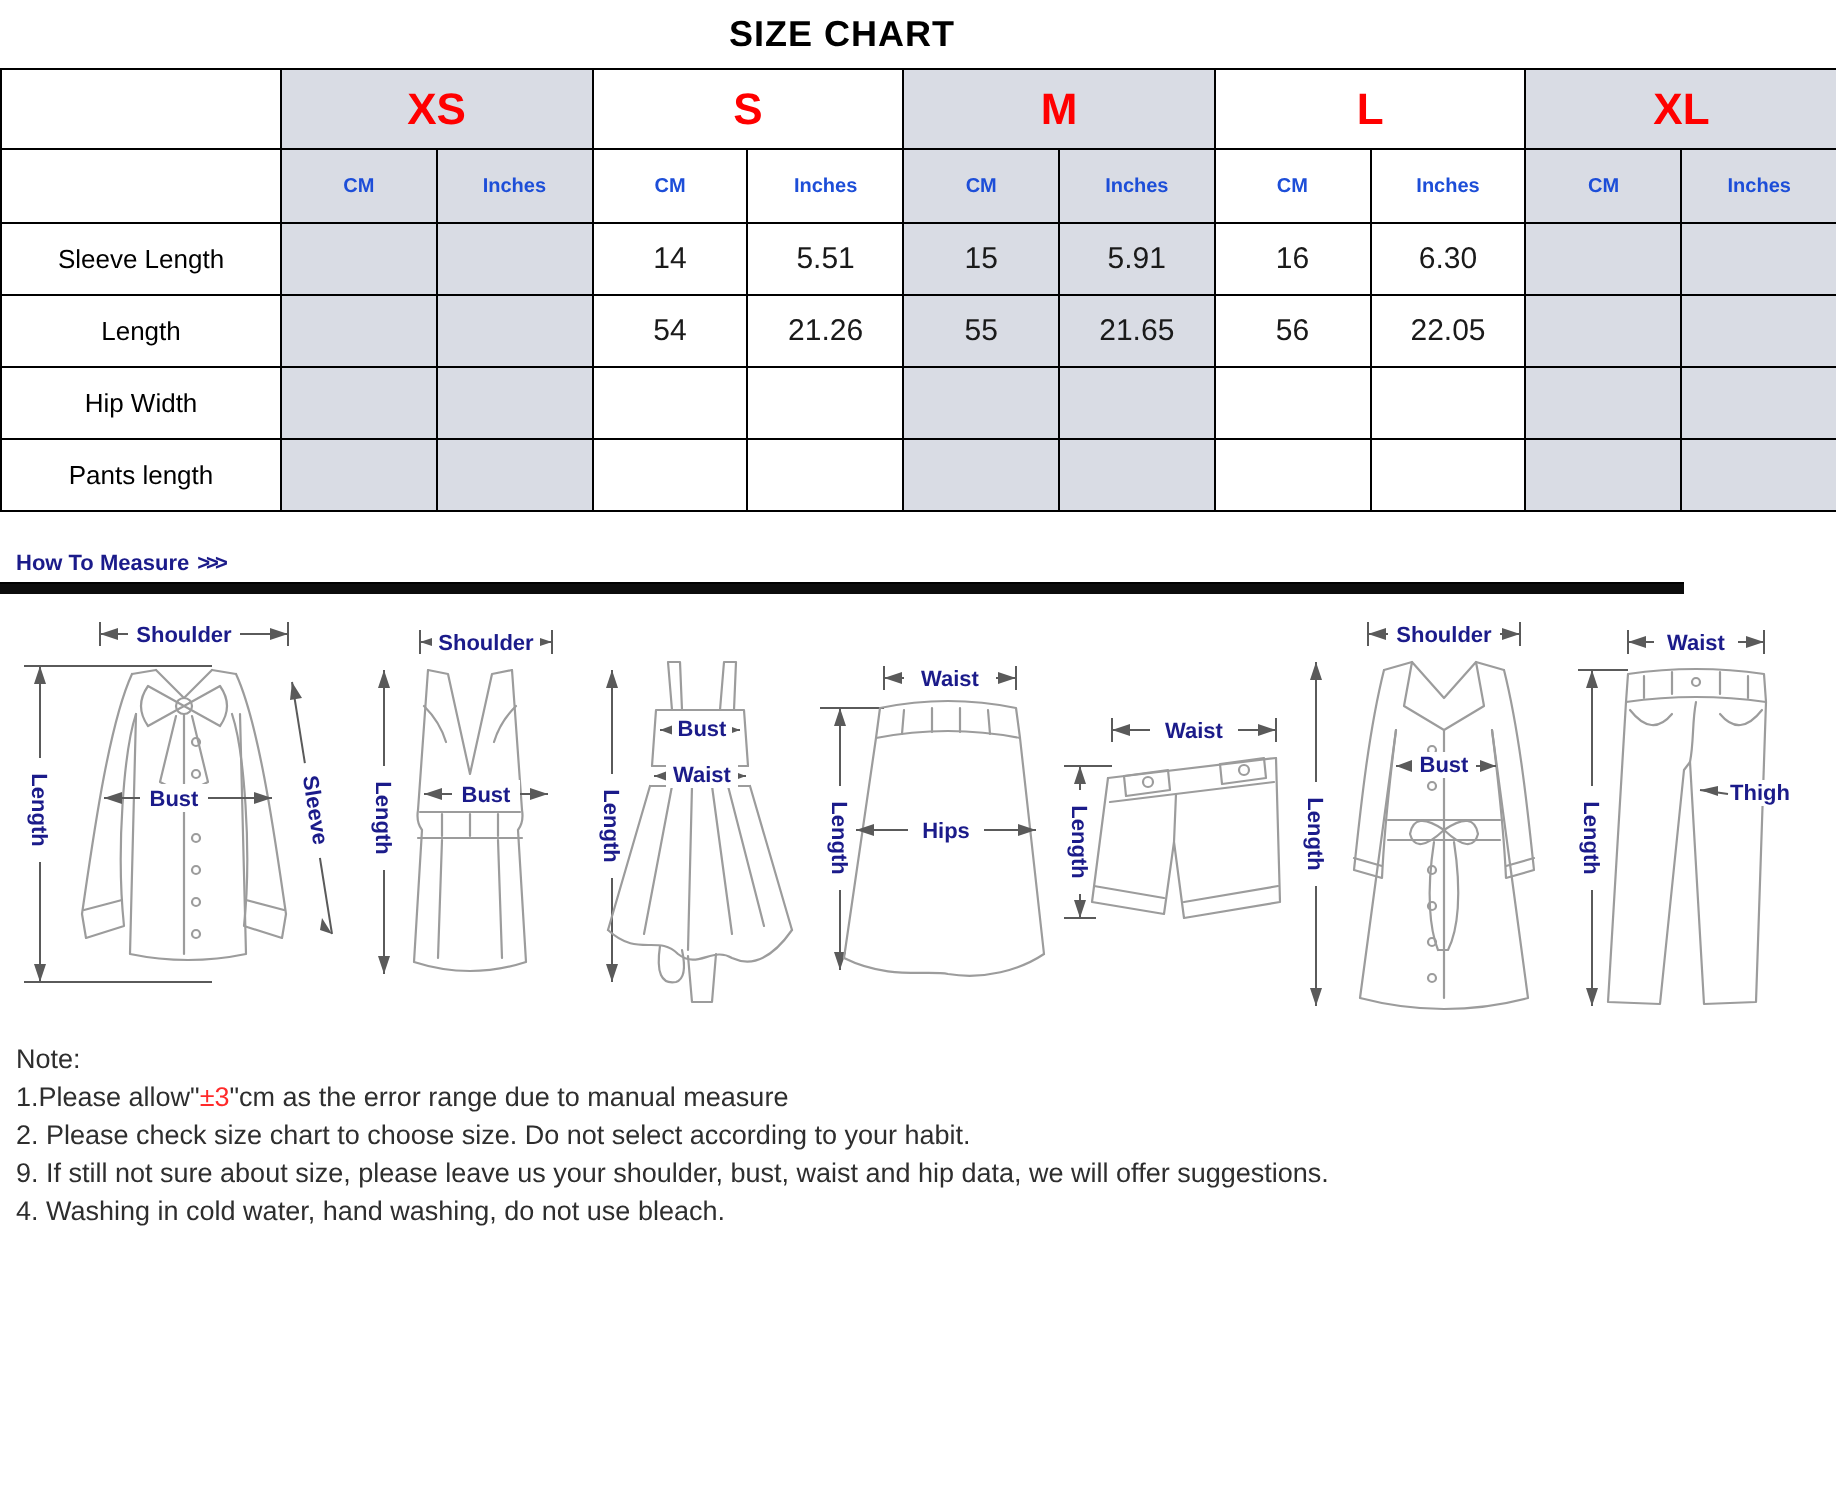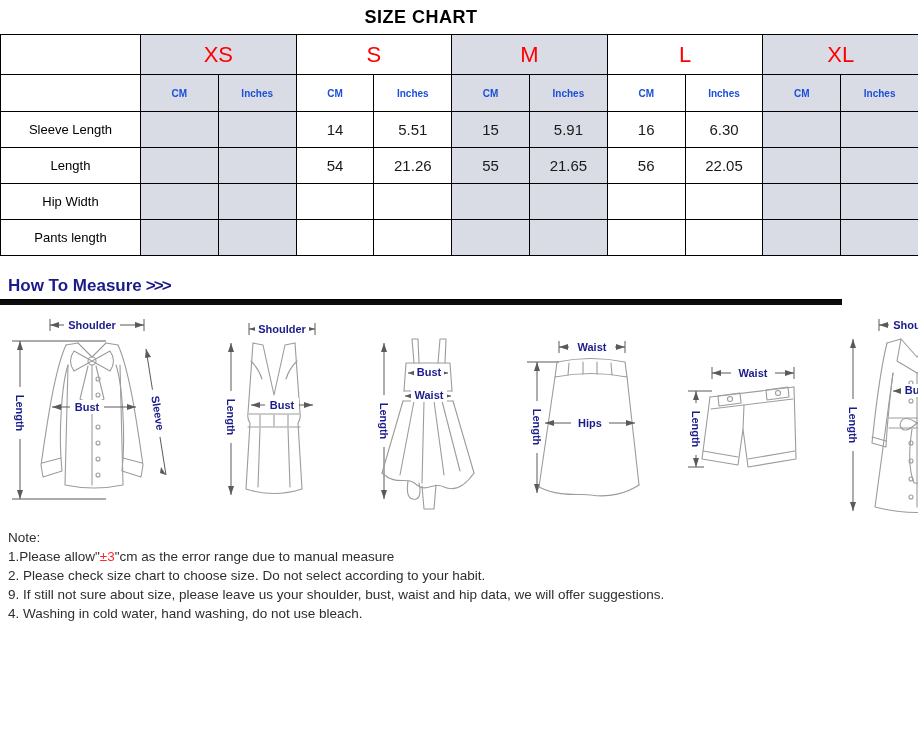--- a/index.html
+++ b/index.html
@@ -5,34 +5,34 @@
   html,body{margin:0;padding:0;background:#fff;}
   body{width:918px;height:750px;overflow:hidden;font-family:"Liberation Sans",sans-serif;color:#000;}
   .page{width:842px;height:750px;position:relative;}
 
   
   .title{margin:0;padding:7px 0 6px;text-align:center;font-size:18px;font-weight:bold;letter-spacing:.5px;}
 
   
   .size-table{border-collapse:collapse;width:918px;table-layout:fixed;}
   .size-table th,.size-table td{border:1px solid #000;text-align:center;vertical-align:middle;padding:0;overflow:hidden;}
-  .size-table thead tr.size-row th{height:39px;font-size:22px;font-weight:normal;color:var(--size-red,#f00);margin-top:20px;}
+  .size-table thead tr.size-row th{height:39px;font-size:22px;font-weight:bold;color:var(--size-red,#f00);margin-top:20px;}
   .size-table thead tr.unit-row th{height:36px;font-size:10px;font-weight:bold;color:#1d4ed8;}
   .size-table tbody td{height:35px;font-size:15px;color:#1a1a1a;}
   .size-table tbody td.row-label{font-size:13px;color:#000;}
   .size-table .shaded{background:var(--shade,#d9dce4);}
   .size-table .corner{background:#fff;}
 
   
-  .measure-heading{margin:20px 0 2px 8px;font-size:17px;font-weight:bold;color:var(--navy,#1b1b8a);}
+  .measure-heading{margin:20px 0 2px 8px;font-size:11px;font-weight:bold;color:var(--navy,#1b1b8a);}
   .measure-heading .chevrons{letter-spacing:-2px;margin-left:4px;}
   .rule{height:5px;background:#0c0c0c;border-top:1px solid #000;margin-top:3px;}
 
   
-  .diagrams{display:flex;justify-content:space-between;align-items:flex-start;padding:8px 6px 0 6px;height:205px;gap:39px;}
+  .diagrams{display:flex;justify-content:space-between;align-items:flex-start;padding:8px 6px 0 6px;height:205px;}
   .diagrams svg{display:block;flex:0 0 auto;}
   .g{stroke:#9c9c9c;stroke-width:1.1;fill:none;stroke-linejoin:round;stroke-linecap:round;}
   .dim{stroke:#5a5a5a;stroke-width:1;fill:none;}
   .ah{fill:#5a5a5a;stroke:none;}
   .lblbg{fill:#fff;stroke:none;}
   .lbl{font-family:"Liberation Sans",sans-serif;font-size:11px;font-weight:bold;fill:var(--navy,#1b1b8a);text-anchor:middle;}
 
   
   .notes{margin:10px 0 0 8px;font-size:13.5px;line-height:19px;color:#2e2e2e;}
   .notes .red{color:var(--note-red,#ff2a2a);}

